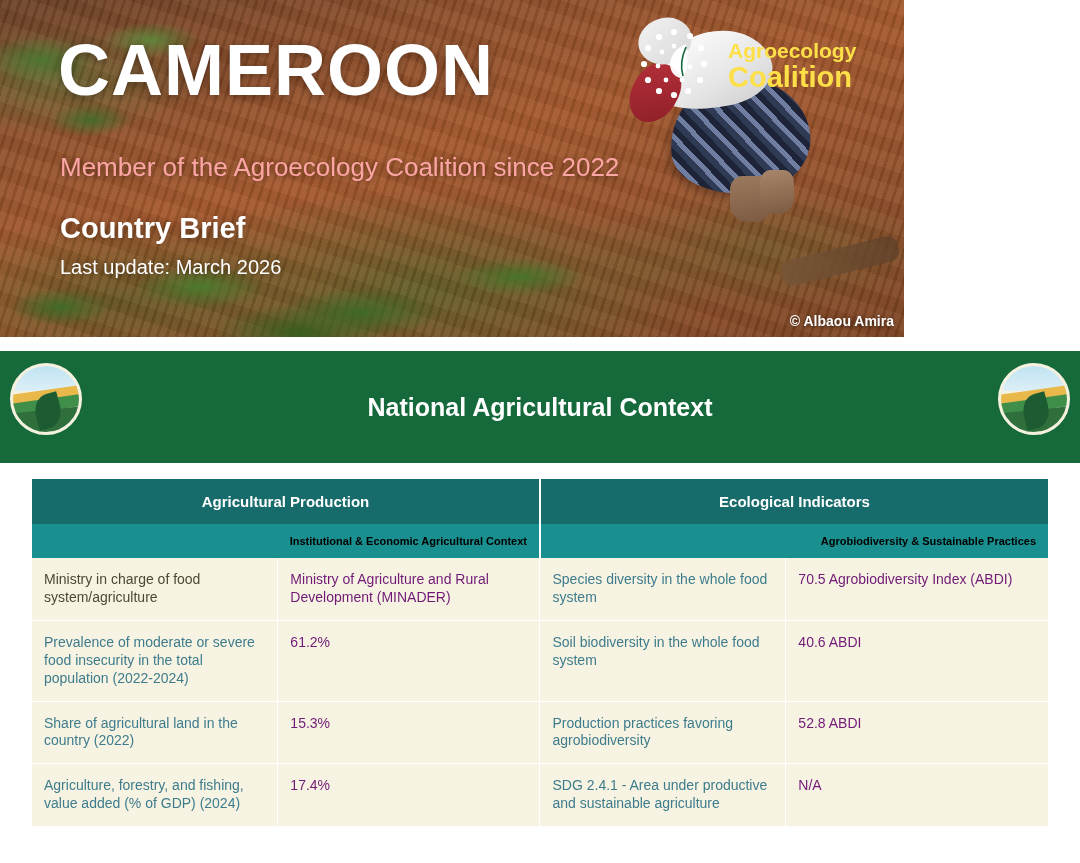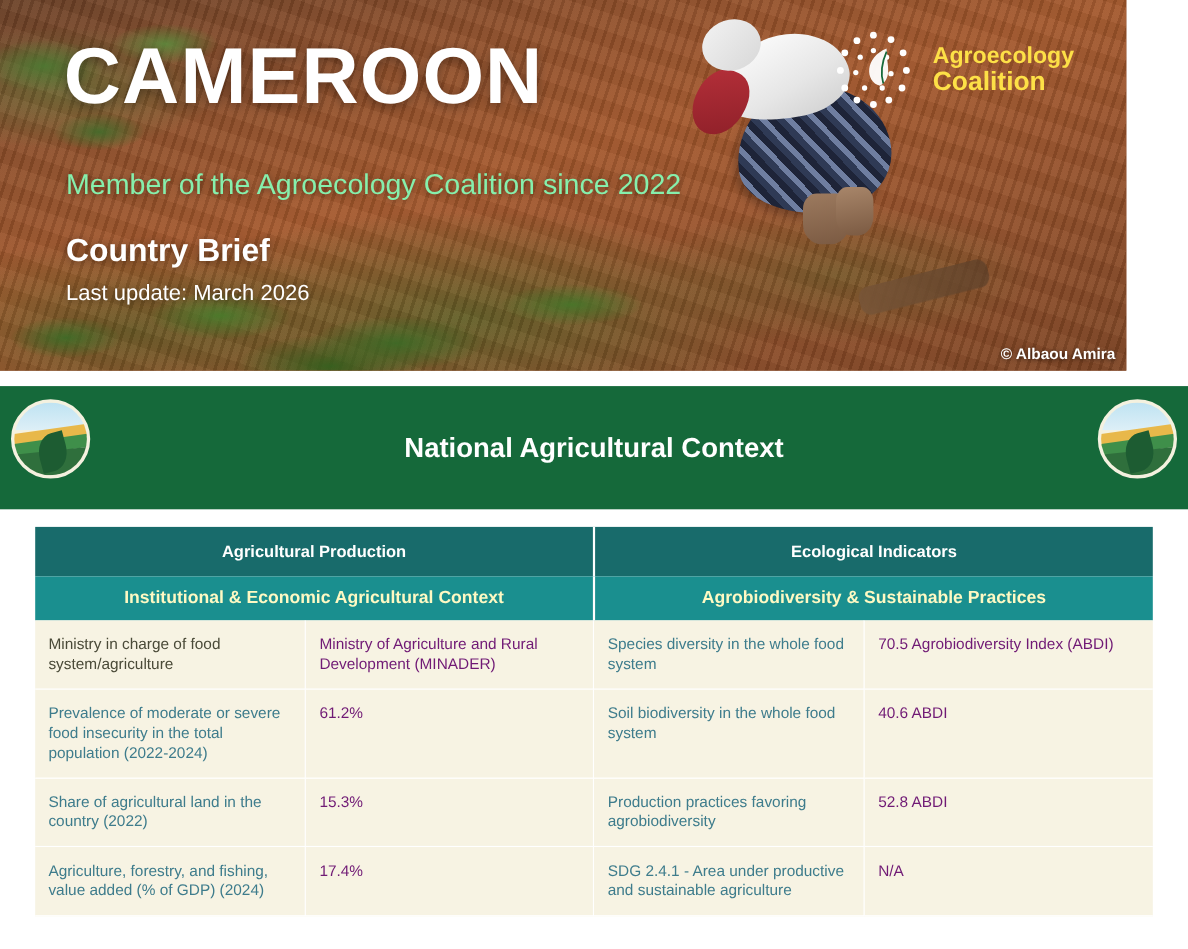--- a/index.html
+++ b/index.html
@@ -7,21 +7,21 @@
     width: 1080px;
     height: 863px;
     font-family: "Liberation Sans", sans-serif;
     background: #ffffff;
     overflow: hidden;
   }
 
   
   .hero {
     position: relative;
-    width: 1024px;
+    width: 904px;
     height: 337px;
     overflow: hidden;
     background: #8a4a28;
   }
   
   .hero-photo {
     position: absolute;
     inset: 0;
     background:
       radial-gradient(ellipse 300px 120px at 120px 300px, rgba(60,90,30,0.55), rgba(60,90,30,0) 70%),
@@ -116,21 +116,21 @@
     line-height: 1;
     font-weight: bold;
     color: #ffffff;
     letter-spacing: 1px;
     text-shadow: 0 2px 10px rgba(0,0,0,.35);
   }
   .hero-sub {
     position: absolute;
     left: 60px; top: 152px;
     font-size: 26px;
-    color: #86efac;
+    color: #fca5a5;
     text-shadow: 0 1px 6px rgba(0,0,0,.4);
   }
   .hero-brief {
     position: absolute;
     left: 60px; top: 212px;
     font-size: 29px;
     font-weight: bold;
     color: #ffffff;
     text-shadow: 0 1px 8px rgba(0,0,0,.4);
   }
@@ -155,21 +155,21 @@
     position: absolute;
     right: 28px; top: 24px;
     width: 240px; height: 84px;
   }
   .logo-mark { position: absolute; left: 0; top: 2px; width: 76px; height: 76px; }
   .logo-text {
     position: absolute; left: 92px; top: 16px;
     color: #fde047; font-weight: bold; line-height: 1.06;
   }
   .logo-text .l1 { font-size: 21px; }
-  .logo-text .l2 { font-size: 24px; }
+  .logo-text .l2 { font-size: 29px; }
 
   
   .section-gap { height: 14px; background: #ffffff; }
   .section-bar {
     position: relative;
     height: 112px;
     background: #15693a;
     display: flex;
     align-items: center;
     justify-content: center;
@@ -214,24 +214,24 @@
     color: #ffffff;
     font-size: 15px;
     font-weight: bold;
     text-align: center;
     padding: 14px 8px;
     border-right: 2px solid #ffffff;
   }
   th.group:last-child { border-right: none; }
   th.sub {
     background: #1a8f8f;
-    color: #fef9c3;
-    font-size: 16px;
-    font-weight: bold;
-    text-align: center;
+    color: #000000;
+    font-size: 11px;
+    font-weight: bold;
+    text-align: right;
     padding: 11px 12px;
     border-right: 2px solid #ffffff;
   }
   th.sub:last-child { border-right: none; }
 
   td {
     background: #f7f3e3;
     font-size: 14px;
     color: #701a75;
     padding: 13px 12px;

